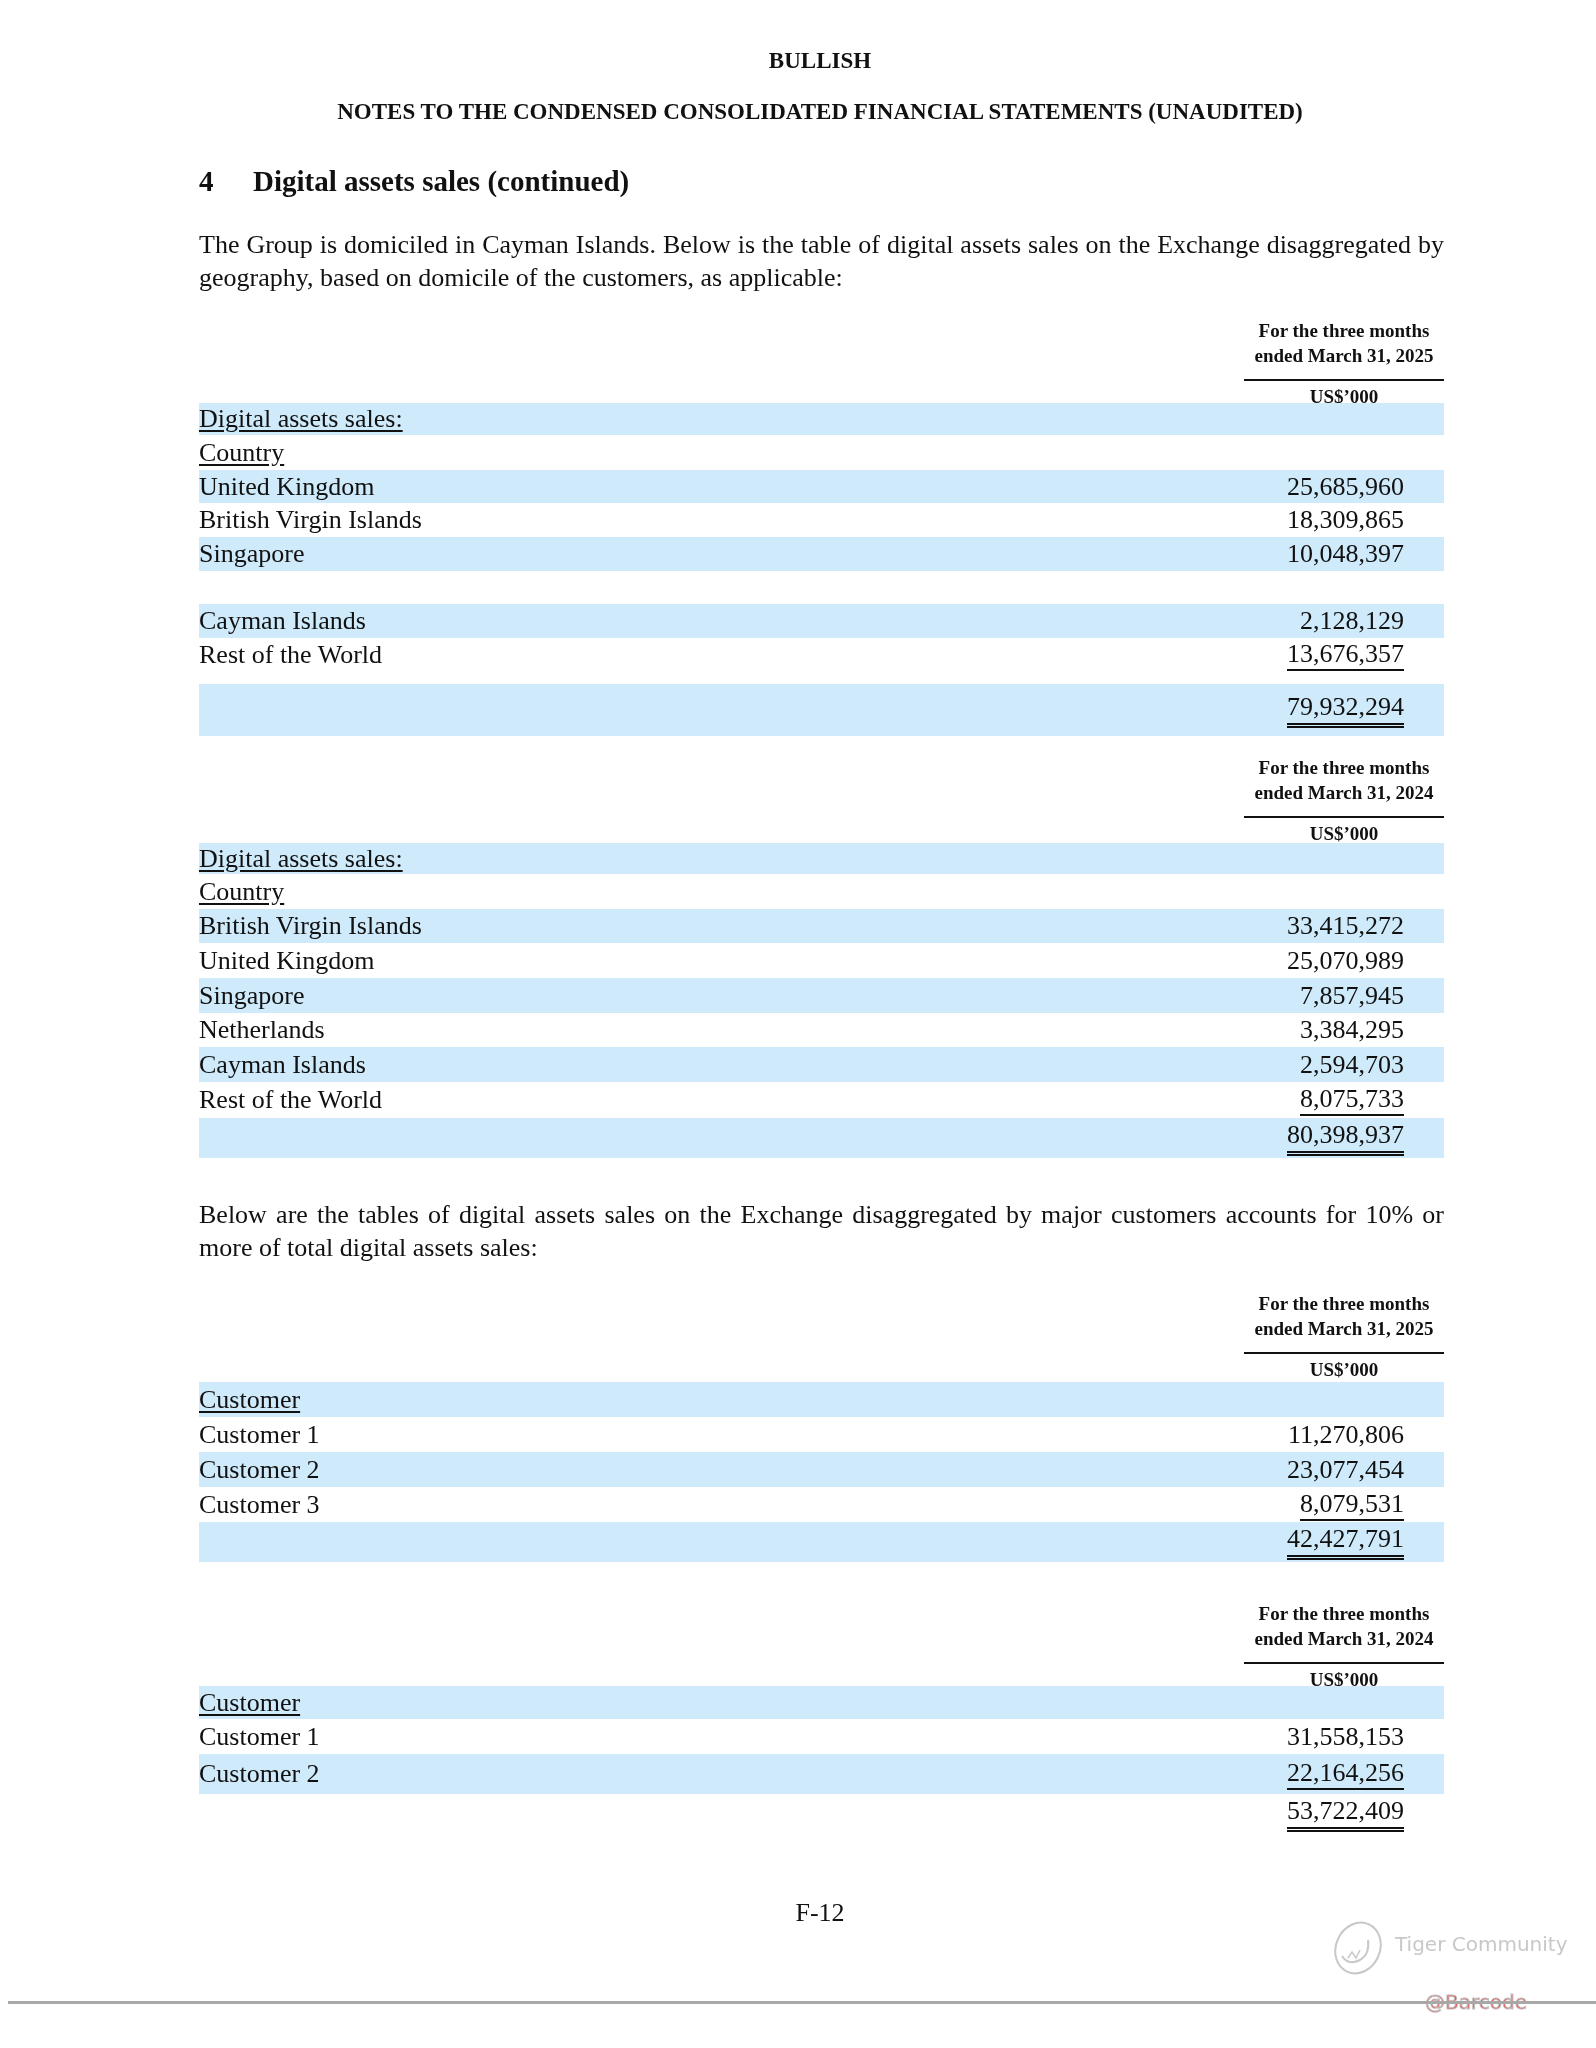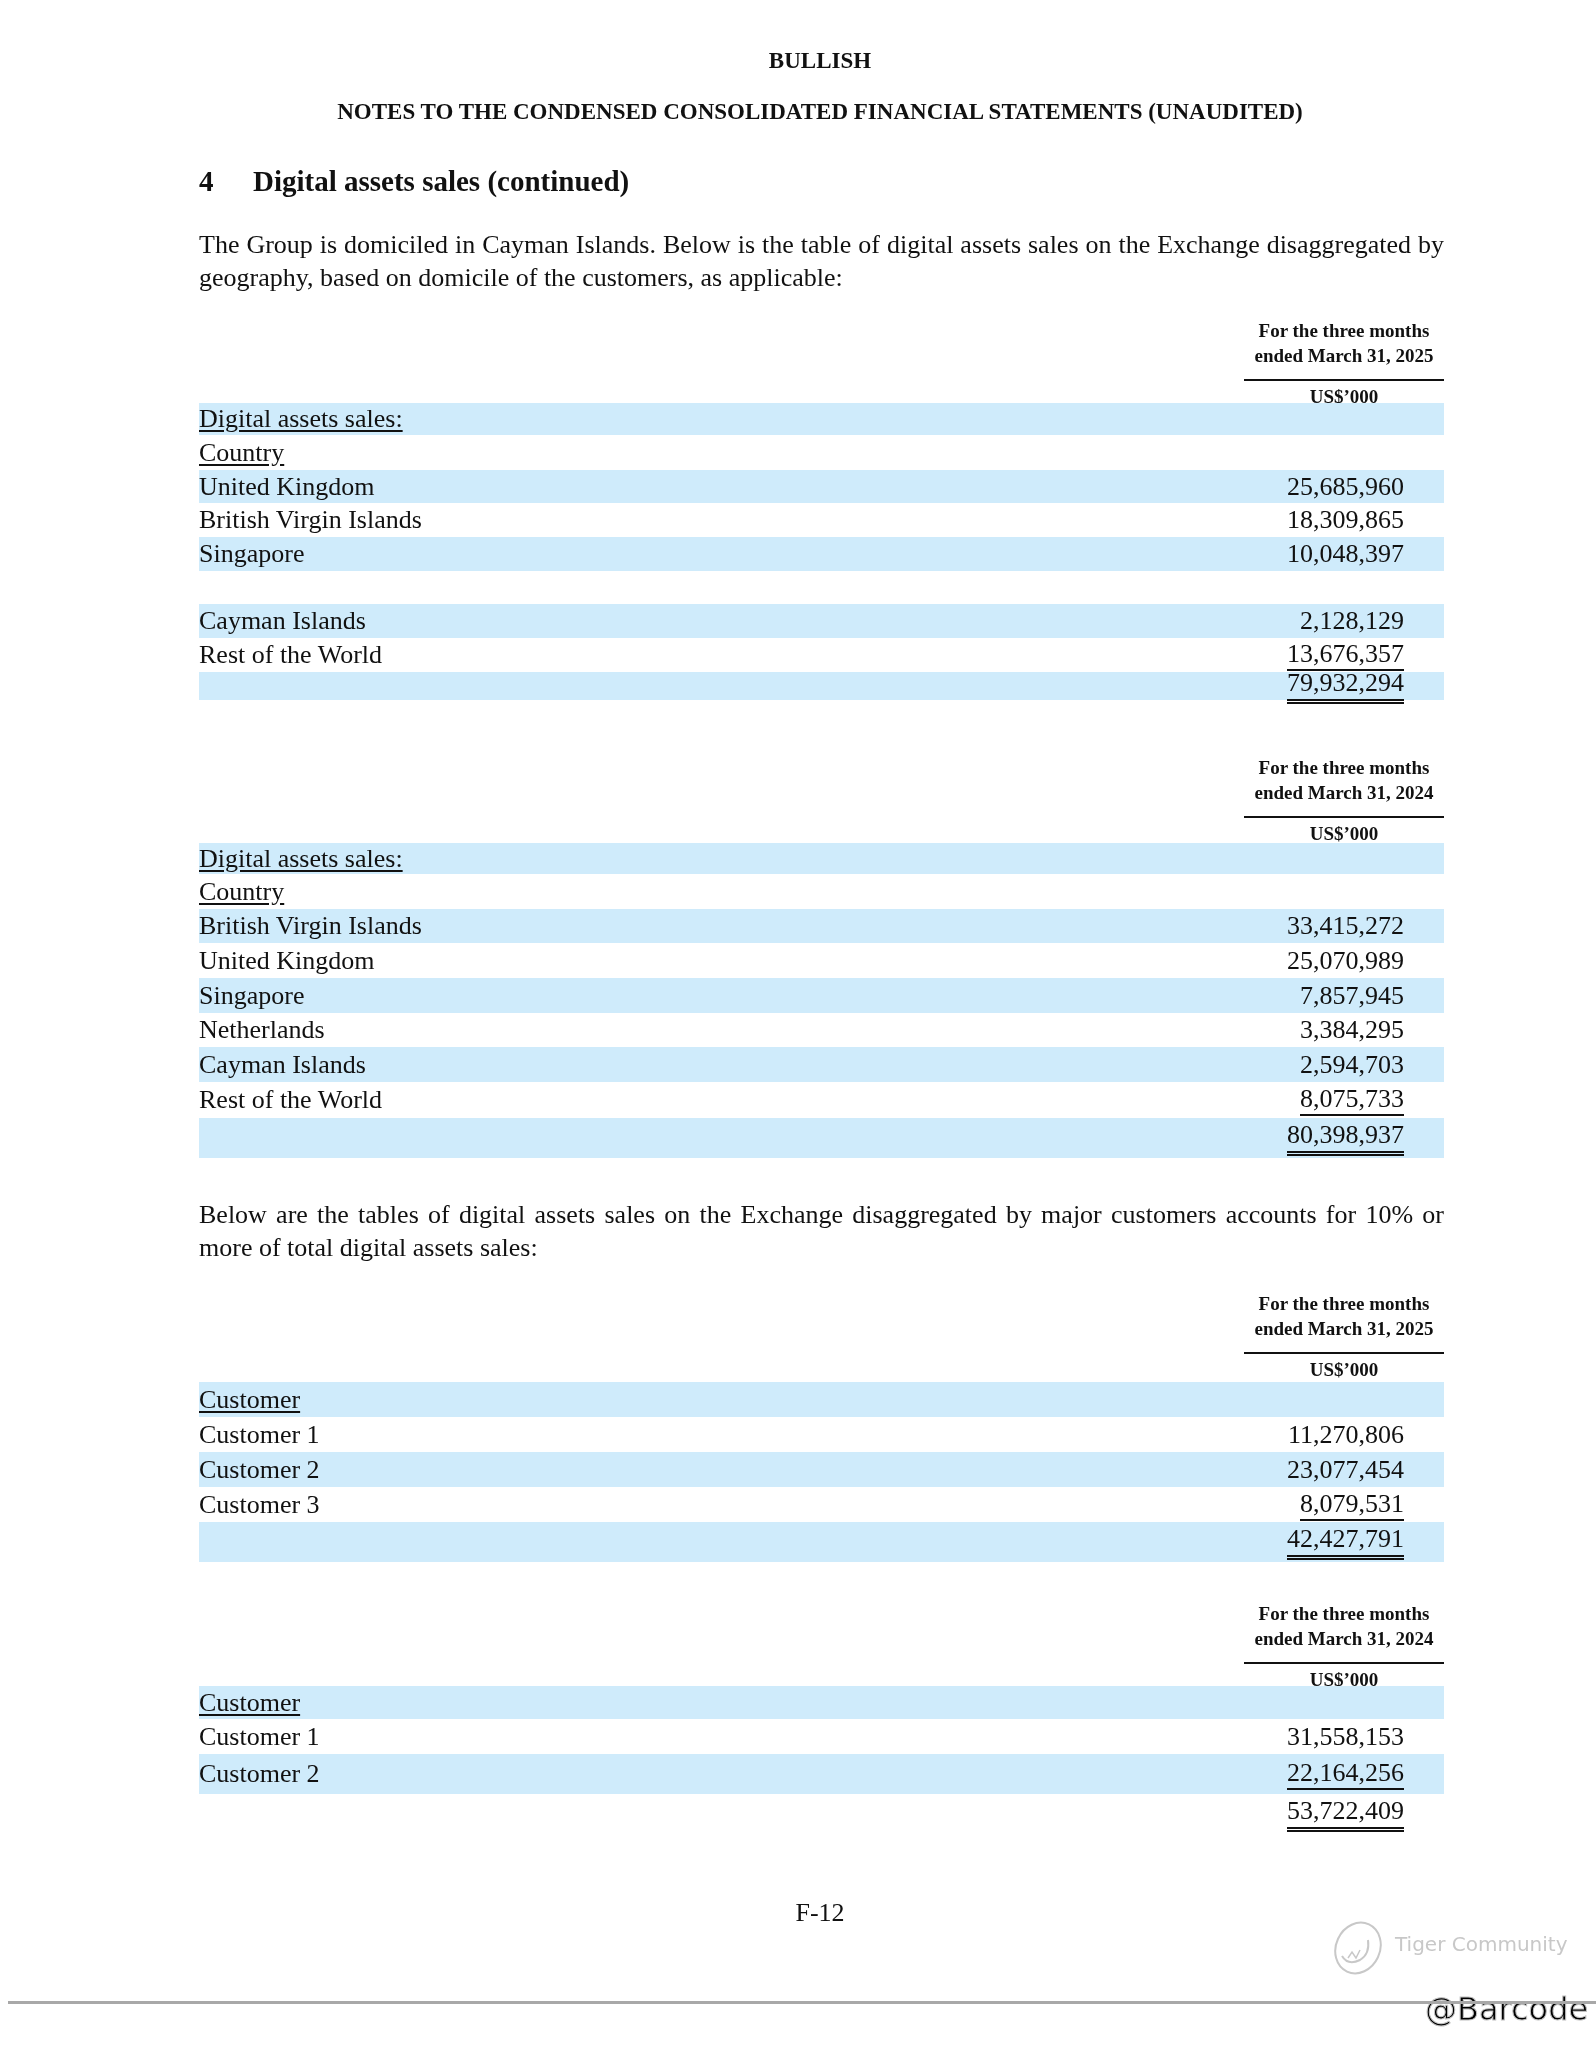--- a/index.html
+++ b/index.html
@@ -43,21 +43,21 @@
     width: 126px; margin-right: 40px; text-align: right; white-space: nowrap;
   }
   .val span { display: inline-block; }
   .val .single { border-bottom: 2px solid #111; padding-bottom: 0px; }
   .val .double { border-bottom: 5px double #111; padding-bottom: 1px; }
 
   #page-num { position: absolute; top: 1898px; left: 0; width: 1640px; text-align: center; font-size: 26px; }
   #bottom-rule { position: absolute; left: 8px; top: 2001px; width: 1588px; height: 0; border-top: 3px solid #a8a8a8; }
   #wm-logo { position: absolute; left: 1330px; top: 1920px; width: 56px; height: 56px; }
   #wm-text { position: absolute; left: 1395px; top: 1932px; font-family: "DejaVu Sans", sans-serif; font-size: 20px; color: #c8c8c8; letter-spacing: 0px; }
-  #wm-handle { position: absolute; left: 1425px; top: 1990px; font-family: "DejaVu Sans", sans-serif; font-size: 32px; color: #000000; -webkit-text-stroke: 1px #c2c2c2; }
+  #wm-handle { position: absolute; left: 1425px; top: 1990px; font-family: "DejaVu Sans", sans-serif; font-size: 20px; color: #ef4444; -webkit-text-stroke: 1px #c2c2c2; }
 </style>
 </head>
 <body>
 
 <div id="doc-company" class="center-title">BULLISH</div>
 <div id="doc-heading" class="center-title">NOTES TO THE CONDENSED CONSOLIDATED FINANCIAL STATEMENTS (UNAUDITED)</div>
 
 <div class="section">
   <span class="num">4</span><span>Digital assets sales (continued)</span>
 </div>
@@ -93,21 +93,21 @@
       <span class="val"><span>8,112,789</span></span>
     </div>
   <div class="row shaded" style="top:292px;height:34px;">
       <span class="label">Cayman Islands</span>
       <span class="val"><span>2,128,129</span></span>
     </div>
   <div class="row" style="top:326px;height:34px;">
       <span class="label">Rest of the World</span>
       <span class="val"><span class="single">13,676,357</span></span>
     </div>
-  <div class="row shaded" style="top:360px;height:28px;">
+  <div class="row shaded" style="top:372px;height:52px;">
       <span class="label"></span>
       <span class="val"><span class="double">79,932,294</span></span>
     </div>
 </div>
 
 <div class="tbl" style="top:747px;">
   <div class="colhead" style="top:8px;">
     <span class="l1">For the three months</span>
     <span class="l2">ended March 31, 2024</span>
     <span class="l3">US$’000</span>

